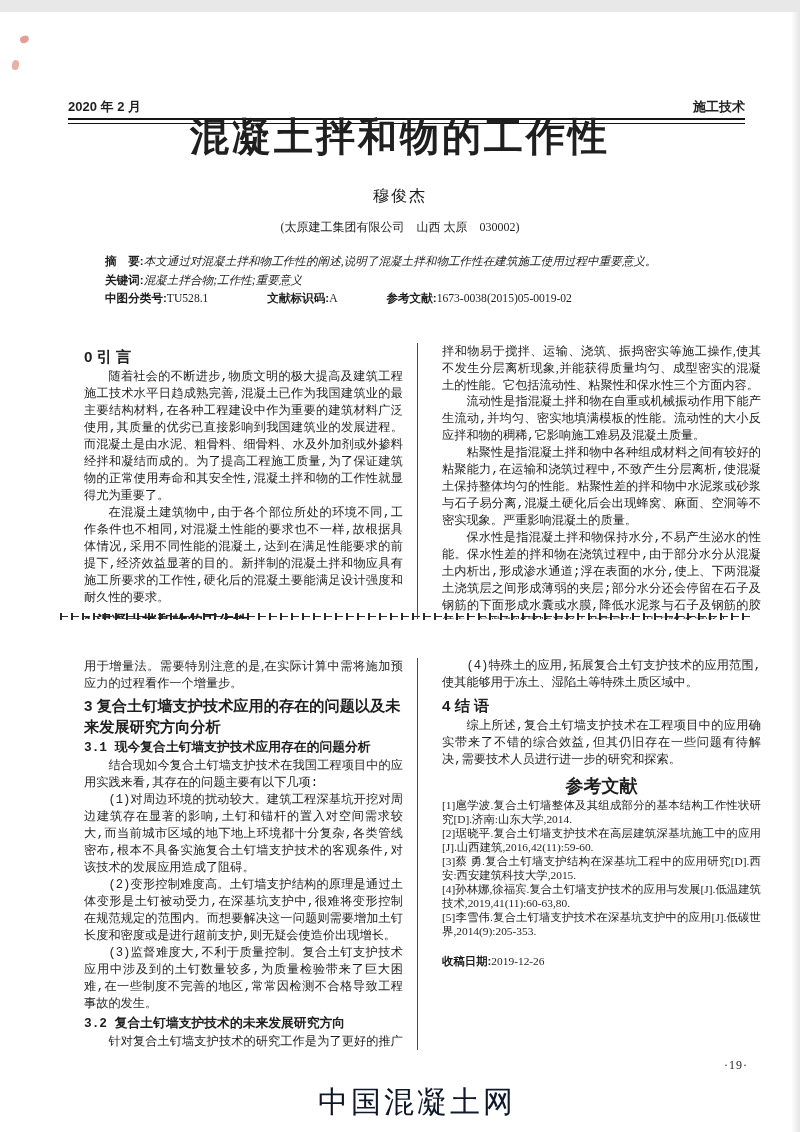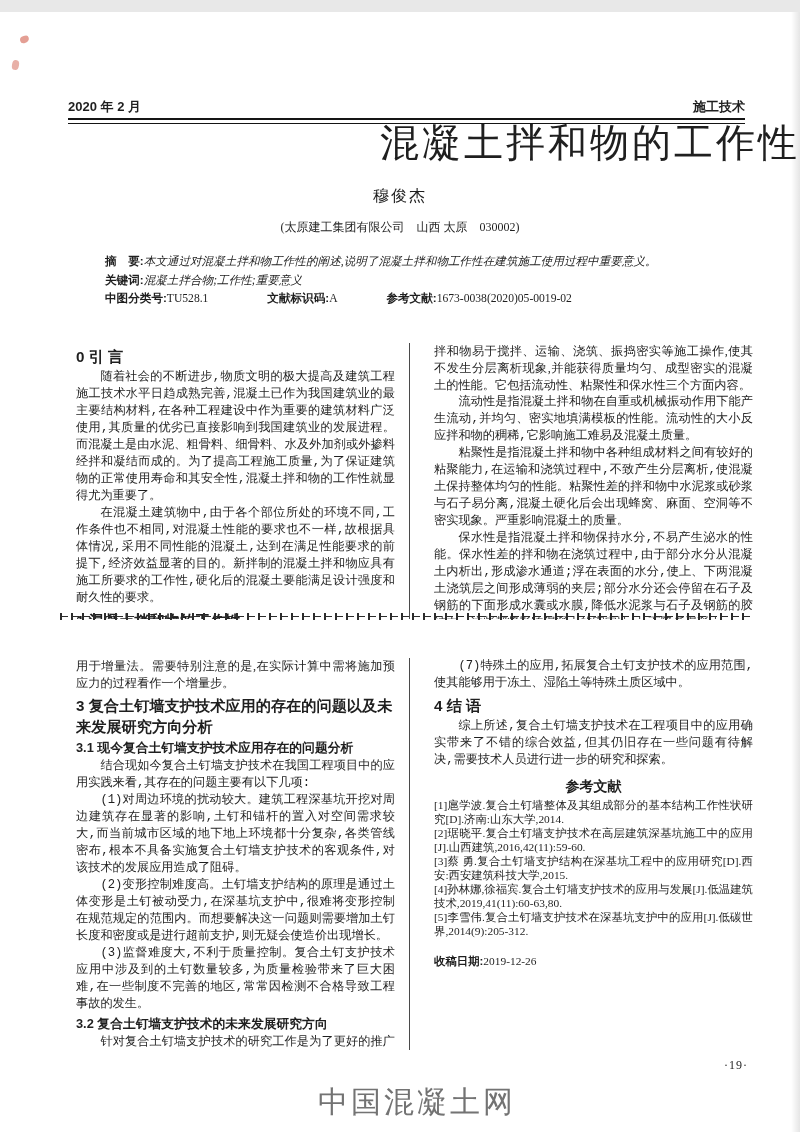--- a/index.html
+++ b/index.html
@@ -19,50 +19,50 @@
     background:rgba(205,80,60,.45);border-radius:45%;transform:rotate(10deg);}
 
   
   .hdr{position:absolute;left:68px;top:86px;width:677px;display:flex;
     justify-content:space-between;font-size:13px;font-weight:600;
     font-family:"Liberation Sans","DejaVu Sans",sans-serif;}
   .hdr-rule{position:absolute;left:68px;top:106px;width:677px;height:3px;
     border-top:2.4px solid #151515;border-bottom:1px solid #151515;}
 
   
-  .title{position:absolute;left:0;top:104px;width:800px;text-align:right;
-    font-size:39px;font-weight:400;letter-spacing:3px;}
+  .title{position:absolute;left:0;top:98px;width:800px;text-align:center;
+    font-size:39px;font-weight:700;letter-spacing:3px;}
   .author{position:absolute;left:0;top:174px;width:800px;text-align:center;
     font-size:16px;letter-spacing:2px;}
   .affil{position:absolute;left:0;top:207px;width:800px;text-align:center;font-size:12px;}
 
   
   .meta{position:absolute;left:105px;top:240px;width:618px;font-size:11.6px;line-height:17.5px;}
   .meta b{font-family:"Liberation Sans","DejaVu Sans",sans-serif;font-weight:700;font-style:normal;}
   .kai{font-style:italic;}
   .clc-line span.gap1{margin-right:56px;}
   .clc-line span.gap2{margin-right:46px;}
 
   
-  .section{position:absolute;left:76px;width:677px;display:flex;overflow:hidden;}
+  .section{position:absolute;left:84px;width:677px;display:flex;overflow:hidden;}
   .sec-top{top:331px;height:276px;}
   .sec-bottom{top:646px;height:392px;}
   .col{overflow:hidden;font-size:12.2px;line-height:17px;}
   .col-left{width:324px;padding-right:14px;}
   .col-right{width:324px;padding-left:24px;border-left:1px solid #4a4a4a;}
 
   .blk{margin:0;}
   .b-p{text-indent:2em;text-align:justify;font-family:Liberation Mono, monospace;}
   .b-pn{text-align:justify;}
   .b-h1{font-family:"Liberation Sans","DejaVu Sans",sans-serif;font-weight:700;
     font-size:15.2px;line-height:21px;margin:3px 0 2px;text-align:left;}
-  .b-h2{font-family:Liberation Sans, sans-serif;font-weight:700;
+  .b-h2{font-family:Liberation Mono, monospace;font-weight:700;
     font-size:12.8px;line-height:18px;margin:2px 0 1px;}
   .b-refhead{font-family:"Liberation Sans","DejaVu Sans",sans-serif;font-weight:700;
-    font-size:14px;text-align:center;margin:9px 0 3px;}
+    font-size:18px;text-align:center;margin:9px 0 3px;}
   .b-ref{font-size:11.4px;line-height:14px;text-align:justify;}
   .b-note{margin-top:15px;font-size:11.4px;line-height:16.5px;text-align:justify;}
   .b-note b,.b-note2 b{font-family:"Liberation Sans","DejaVu Sans",sans-serif;font-weight:700;}
 
   
   .divider{position:absolute;left:60px;top:601px;width:690px;height:7px;
     background-image:
       repeating-linear-gradient(90deg,#2c2c2c 0 1.6px,transparent 1.6px 11px),
       repeating-linear-gradient(90deg,#2c2c2c 0 8px,transparent 8px 11px);
     background-size:100% 7px,100% 1.3px;
@@ -95,21 +95,21 @@
   <div class="meta">
     <div>
       <b>摘　要:</b><span class="kai">本文通过对混凝土拌和物工作性的阐述,说明了混凝土拌和物工作性在建筑施工使用过程中重要意义。</span>
     </div>
     <div>
       <b>关键词:</b><span class="kai">混凝土拌合物;工作性;重要意义</span>
     </div>
     <div class="clc-line">
       <span class="gap1"><b>中图分类号:</b><span>TU528.1</span></span>
       <span class="gap2"><b>文献标识码:</b><span>A</span></span>
-      <span><b>参考文献:</b><span>1673-0038(2020)05-0019-02</span></span>
+      <span><b>参考文献:</b><span>1673-0038(2015)05-0019-02</span></span>
     </div>
   </div>
 
   <div class="section sec-top">
     <div class="col col-left">
         <div class="blk b-h1">0 引 言</div>
         <div class="blk b-p">随着社会的不断进步,物质文明的极大提高及建筑工程施工技术水平日趋成熟完善,混凝土已作为我国建筑业的最主要结构材料,在各种工程建设中作为重要的建筑材料广泛使用,其质量的优劣已直接影响到我国建筑业的发展进程。而混凝土是由水泥、粗骨料、细骨料、水及外加剂或外掺料经拌和凝结而成的。为了提高工程施工质量,为了保证建筑物的正常使用寿命和其安全性,混凝土拌和物的工作性就显得尤为重要了。</div>
         <div class="blk b-p">在混凝土建筑物中,由于各个部位所处的环境不同,工作条件也不相同,对混凝土性能的要求也不一样,故根据具体情况,采用不同性能的混凝土,达到在满足性能要求的前提下,经济效益显著的目的。新拌制的混凝土拌和物应具有施工所要求的工作性,硬化后的混凝土要能满足设计强度和耐久性的要求。</div>
         <div class="blk b-h1">1 混凝土拌和物的工作性</div>
         <div class="blk b-p">混凝土拌和物的工作性是混凝土的一项综合技术性质。是指混凝土</div>
@@ -130,31 +130,31 @@
         <div class="blk b-h1">3 复合土钉墙支护技术应用的存在的问题以及未来发展研究方向分析</div>
         <div class="blk b-h2">3.1 现今复合土钉墙支护技术应用存在的问题分析</div>
         <div class="blk b-p">结合现如今复合土钉墙支护技术在我国工程项目中的应用实践来看,其存在的问题主要有以下几项:</div>
         <div class="blk b-p">(1)对周边环境的扰动较大。建筑工程深基坑开挖对周边建筑存在显著的影响,土钉和锚杆的置入对空间需求较大,而当前城市区域的地下地上环境都十分复杂,各类管线密布,根本不具备实施复合土钉墙支护技术的客观条件,对该技术的发展应用造成了阻碍。</div>
         <div class="blk b-p">(2)变形控制难度高。土钉墙支护结构的原理是通过土体变形是土钉被动受力,在深基坑支护中,很难将变形控制在规范规定的范围内。而想要解决这一问题则需要增加土钉长度和密度或是进行超前支护,则无疑会使造价出现增长。</div>
         <div class="blk b-p">(3)监督难度大,不利于质量控制。复合土钉支护技术应用中涉及到的土钉数量较多,为质量检验带来了巨大困难,在一些制度不完善的地区,常常因检测不合格导致工程事故的发生。</div>
         <div class="blk b-h2">3.2 复合土钉墙支护技术的未来发展研究方向</div>
         <div class="blk b-p">针对复合土钉墙支护技术的研究工作是为了更好的推广应用该技术,创造出更多的效果,因此未来一段时间的研究工作必然是针对现有的问题,具体体现在以下几个方面:</div>
       </div>
     <div class="col col-right">
-        <div class="blk b-p">(7)特殊土的应用,拓展复合土钉支护技术的应用范围,使其能够用于冻土、湿陷土等特殊土质区域中。</div>
+        <div class="blk b-p">(4)特殊土的应用,拓展复合土钉支护技术的应用范围,使其能够用于冻土、湿陷土等特殊土质区域中。</div>
         <div class="blk b-h1">4 结 语</div>
         <div class="blk b-p">综上所述,复合土钉墙支护技术在工程项目中的应用确实带来了不错的综合效益,但其仍旧存在一些问题有待解决,需要技术人员进行进一步的研究和探索。</div>
         <div class="blk b-refhead">参考文献</div>
         <div class="blk b-ref">[1]扈学波.复合土钉墙整体及其组成部分的基本结构工作性状研究[D].济南:山东大学,2014.</div>
         <div class="blk b-ref">[2]琚晓平.复合土钉墙支护技术在高层建筑深基坑施工中的应用[J].山西建筑,2016,42(11):59-60.</div>
         <div class="blk b-ref">[3]蔡 勇.复合土钉墙支护结构在深基坑工程中的应用研究[D].西安:西安建筑科技大学,2015.</div>
         <div class="blk b-ref">[4]孙林娜,徐福宾.复合土钉墙支护技术的应用与发展[J].低温建筑技术,2019,41(11):60-63,80.</div>
-        <div class="blk b-ref">[5]李雪伟.复合土钉墙支护技术在深基坑支护中的应用[J].低碳世界,2014(9):205-312.</div>
+        <div class="blk b-ref">[5]李雪伟.复合土钉墙支护技术在深基坑支护中的应用[J].低碳世界,2014(9):205-353.</div>
         <div class="blk b-note"><b>收稿日期:</b>2019-12-26</div>
       </div>
   </div>
 
   <div class="pagenum">·19·</div>
-  <div class="watermark" style="color: #737373;">中国混凝土网</div>
+  <div class="watermark" style="color: #0f172a;">中国混凝土网</div>
 
   <div class="edge-right"></div>
   <div class="edge-bottom"></div>
 </div>
 
 </body></html>

